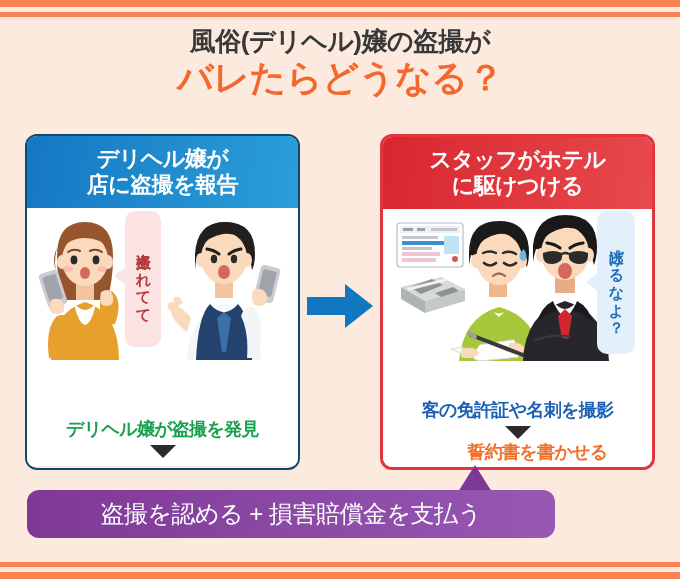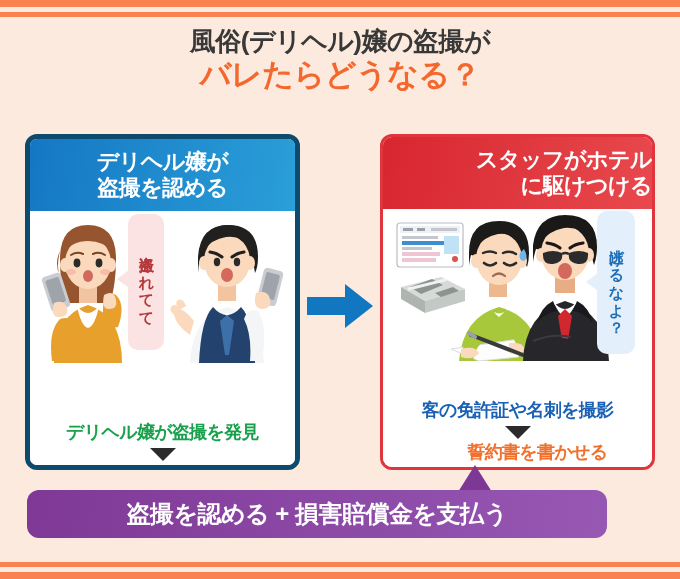--- a/index.html
+++ b/index.html
@@ -39,54 +39,54 @@
   }
   .headline .line1 {
     display: block;
     font-size: 26px;
     font-weight: 700;
     color: #383838;
     letter-spacing: -0.5px;
   }
   .headline .line2 {
     display: block;
-    font-size: 31px;
+    font-size: 36px;
     font-weight: 700;
     color: #f4672d;
     letter-spacing: -0.5px;
   }
 
   
   .panel {
     position: absolute;
     top: 134px;
     width: 275px;
     height: 336px;
     border-radius: 12px;
     box-sizing: border-box;
     overflow: hidden;
   }
-  .panel-left  { left: 25px;  border: 5px solid #0c4a6e; }
+  .panel-left  { left: 25px;  border: 2px solid #0c4a6e; }
   .panel-right { left: 380px; border: 3px solid #e0353c; }
 
   .panel-head {
     height: 72px;
     display: flex;
     flex-direction: column;
     align-items: center;
     justify-content: center;
     color: #ffffff;
     font-size: 22px;
     font-weight: 700;
     line-height: 1.2;
     letter-spacing: -0.5px;
     text-align: center;
   }
   .panel-left .panel-head  { background: linear-gradient(100deg, #1577c4 0%, #2a9fd8 100%); }
-  .panel-right .panel-head { background: linear-gradient(100deg, #d8262f 0%, #e8494e 100%); align-items: flex-end; }
+  .panel-right .panel-head { background: linear-gradient(100deg, #d8262f 0%, #e8494e 100%); }
 
   .panel-body {
     position: relative;
     height: 258px;
     background: #ffffff;
   }
   .art {
     position: relative;
     height: 152px;
     width: 100%;
@@ -121,29 +121,29 @@
   .mid-arrow {
     position: absolute;
     left: 307px; top: 283px;
     width: 66px; height: 46px;
   }
 
   
   .banner {
     position: absolute;
     left: 27px; top: 490px;
-    width: 580px; height: 48px;
+    width: 528px; height: 48px;
     border-radius: 12px;
     background: linear-gradient(95deg, #7f3896 0%, #9758b4 100%);
     display: flex;
     align-items: center;
     justify-content: center;
     color: #ffffff;
     font-size: 24px;
-    font-weight: 700;
+    font-weight: 400;
     letter-spacing: -0.5px;
   }
   .banner-arrow {
     position: absolute;
     left: 458px; top: 465px;
     width: 0; height: 0;
     border-left: 17px solid transparent;
     border-right: 17px solid transparent;
     border-bottom: 27px solid #7d3795;
   }
@@ -203,21 +203,21 @@
   <div class="stripe stripe-top-thin"></div>
 
   <div class="headline">
     <span class="line1">風俗(デリヘル)嬢の盗撮が</span>
     <span class="line2">バレたらどうなる？</span>
   </div>
 
   <div class="panel panel-left">
     <div class="panel-head">
       <span>デリヘル嬢が</span>
-      <span>盗撮を認める</span>
+      <span>店に盗撮を報告</span>
     </div>
     <div class="panel-body">
       <div class="art">
         <svg class="figure-svg" width="269" height="152" viewBox="0 0 269 152">
 
           <path d="M30 48 q0-34 28-34 q28 0 28 34 q0 26 -6 44 l-44 0 q-6-18 -6-44 z" fill="#96552e"></path>
 
           <rect x="49" y="72" width="18" height="20" fill="#f2c4a0"></rect>
 
           <ellipse cx="58" cy="52" rx="23" ry="26" fill="#fbd9bc"></ellipse>

